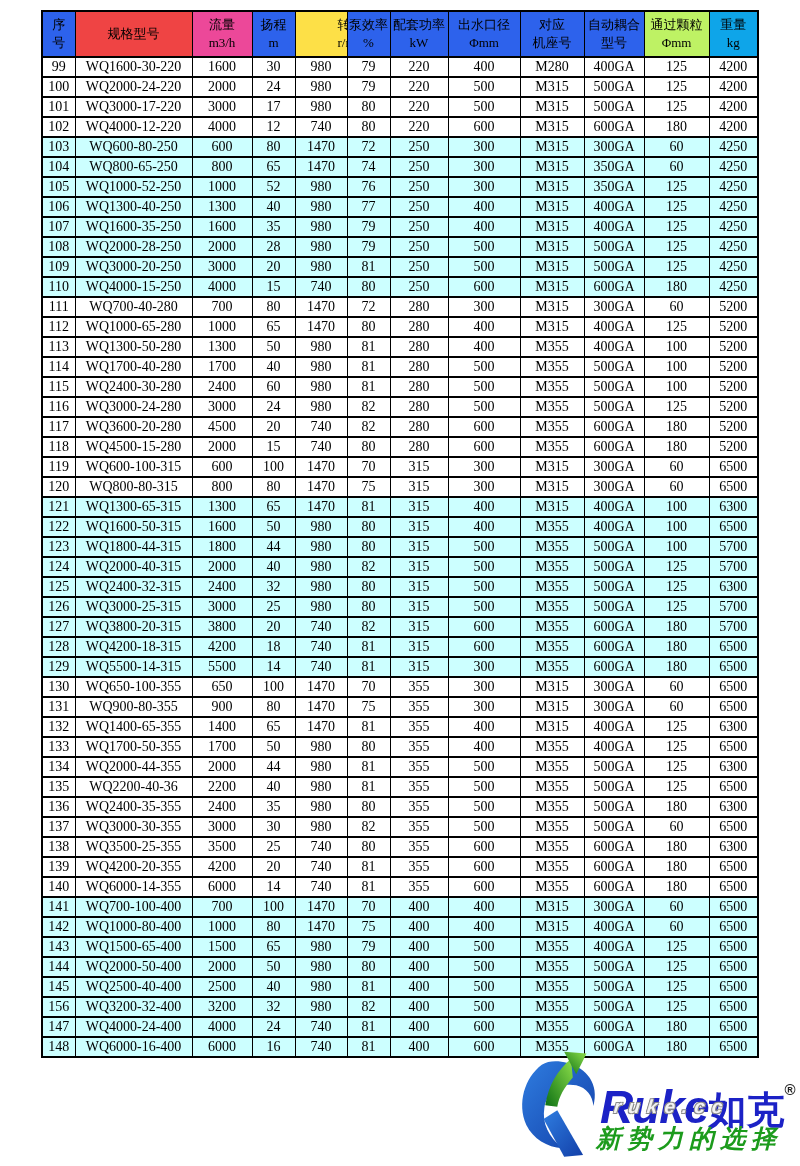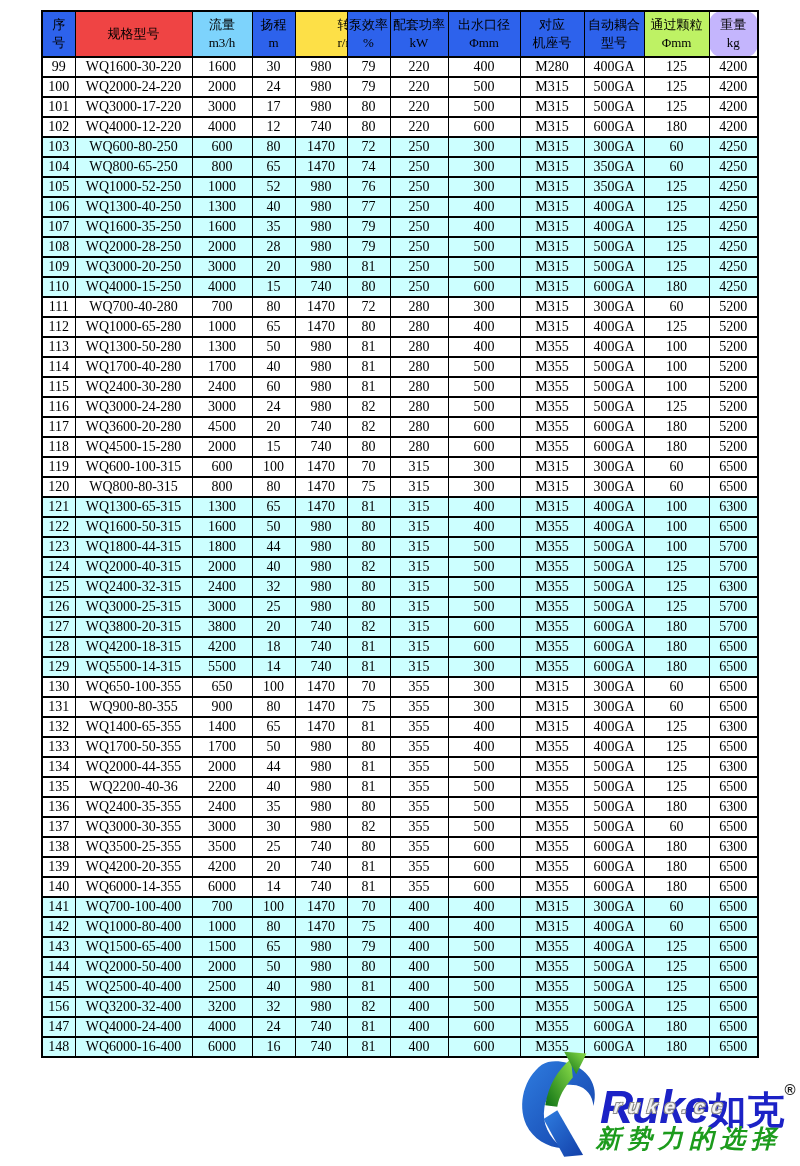--- a/index.html
+++ b/index.html
@@ -75,21 +75,21 @@
     </colgroup>
     <thead>
       <tr>
           <th style="background: rgb(45, 98, 236);">
             <div>序</div>
             <div>号</div>
           </th>
           <th style="background: #ef4444;">
             <div>规格型号</div>
           </th>
-          <th style="background: #7dd3fc;">
+          <th style="background: #ec4899;">
             <div>流量</div>
             <div>m3/h</div>
           </th>
           <th style="background: rgb(45, 98, 236);">
             <div>扬程</div>
             <div>m</div>
           </th>
           <th style="background: #fde047; padding-left: 42px;">
             <div>转速</div>
             <div>r/min</div>
@@ -111,21 +111,21 @@
             <div>机座号</div>
           </th>
           <th style="background: rgb(45, 98, 236);">
             <div>自动耦合</div>
             <div>型号</div>
           </th>
           <th style="background: #bef264;">
             <div>通过颗粒</div>
             <div>Φmm</div>
           </th>
-          <th style="background: #c4b5fd; border-radius: 13px;">
+          <th style="background: #0ea5e9;">
             <div>重量</div>
             <div>kg</div>
           </th>
         </tr>
     </thead>
     <tbody>
         <tr class="plain">
           <td>99</td>
           <td>WQ1600-30-220</td>
           <td>1600</td>

